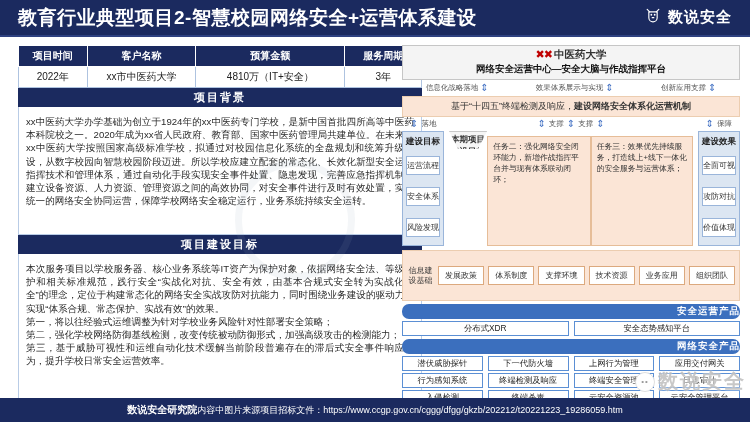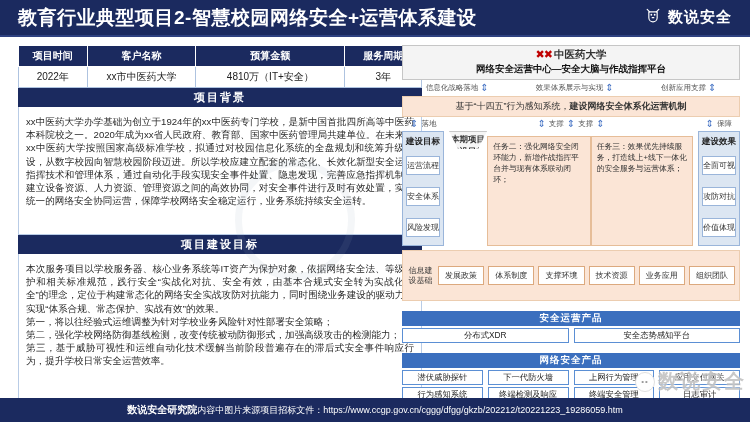--- a/index.html
+++ b/index.html
@@ -94,22 +94,22 @@
   .foundation {
     display:flex; align-items:center; background:#fbe5d6; border:1px solid #eccdb0;
     margin-top:4px; padding:15px 4px; gap:4px;
   }
   .f-label { width:27px; font-size:8px; color:#333; line-height:1.2; text-align:center; }
   .f-item {
     flex:1; background:#fff; border:1px solid #dca97e; font-size:8px;
     text-align:center; padding:3px 0; color:#333;
   }
   .prod-header {
-    color:#fff; font-weight:bold; font-size:9.5px; text-align:center;
-    padding:1px 0; margin-top:10px; letter-spacing:1px;
+    color:#fff; font-weight:bold; font-size:9.5px; text-align:right;
+    padding:1px 0; margin-top:3px; letter-spacing:1px;border-radius:7px;
   }
   .prod-header.blue { background:#3b6fbe; }
   .prod-row { display:flex; gap:5px; margin-top:2px; }
   .prod-cell {
     flex:1; background:#fff; border:1.5px solid #5b8fd4; font-size:8.3px;
     text-align:center; padding:1px 0; color:#222; white-space:nowrap; overflow:hidden;
   }
   
   .wm-circle-faint {
     position:absolute; width:120px; height:120px; border:7px solid rgba(150,165,190,.10);
@@ -200,21 +200,21 @@
       <span>效果体系展示与实现</span>
       <span class="arrow">⇕</span>
     </span>
     <span class="link-item">
       <span>创新应用支撑</span>
       <span class="arrow">⇕</span>
     </span>
   </div>
 
   <div class="mech-bar">
-    <span>基于“十四五”行为感知系统，</span><span class="mech-bold">建设网络安全体系化运营机制</span>
+    <span>基于“十四五”终端检测及响应，</span><span class="mech-bold">建设网络安全体系化运营机制</span>
   </div>
 
   <div class="arrows-row">
     <span class="ar-group">
       <span class="arrow">⇕</span>
       <span>落地</span>
     </span>
     <span class="ar-group">
       <span class="arrow">⇕</span>
       <span>支撑</span>

